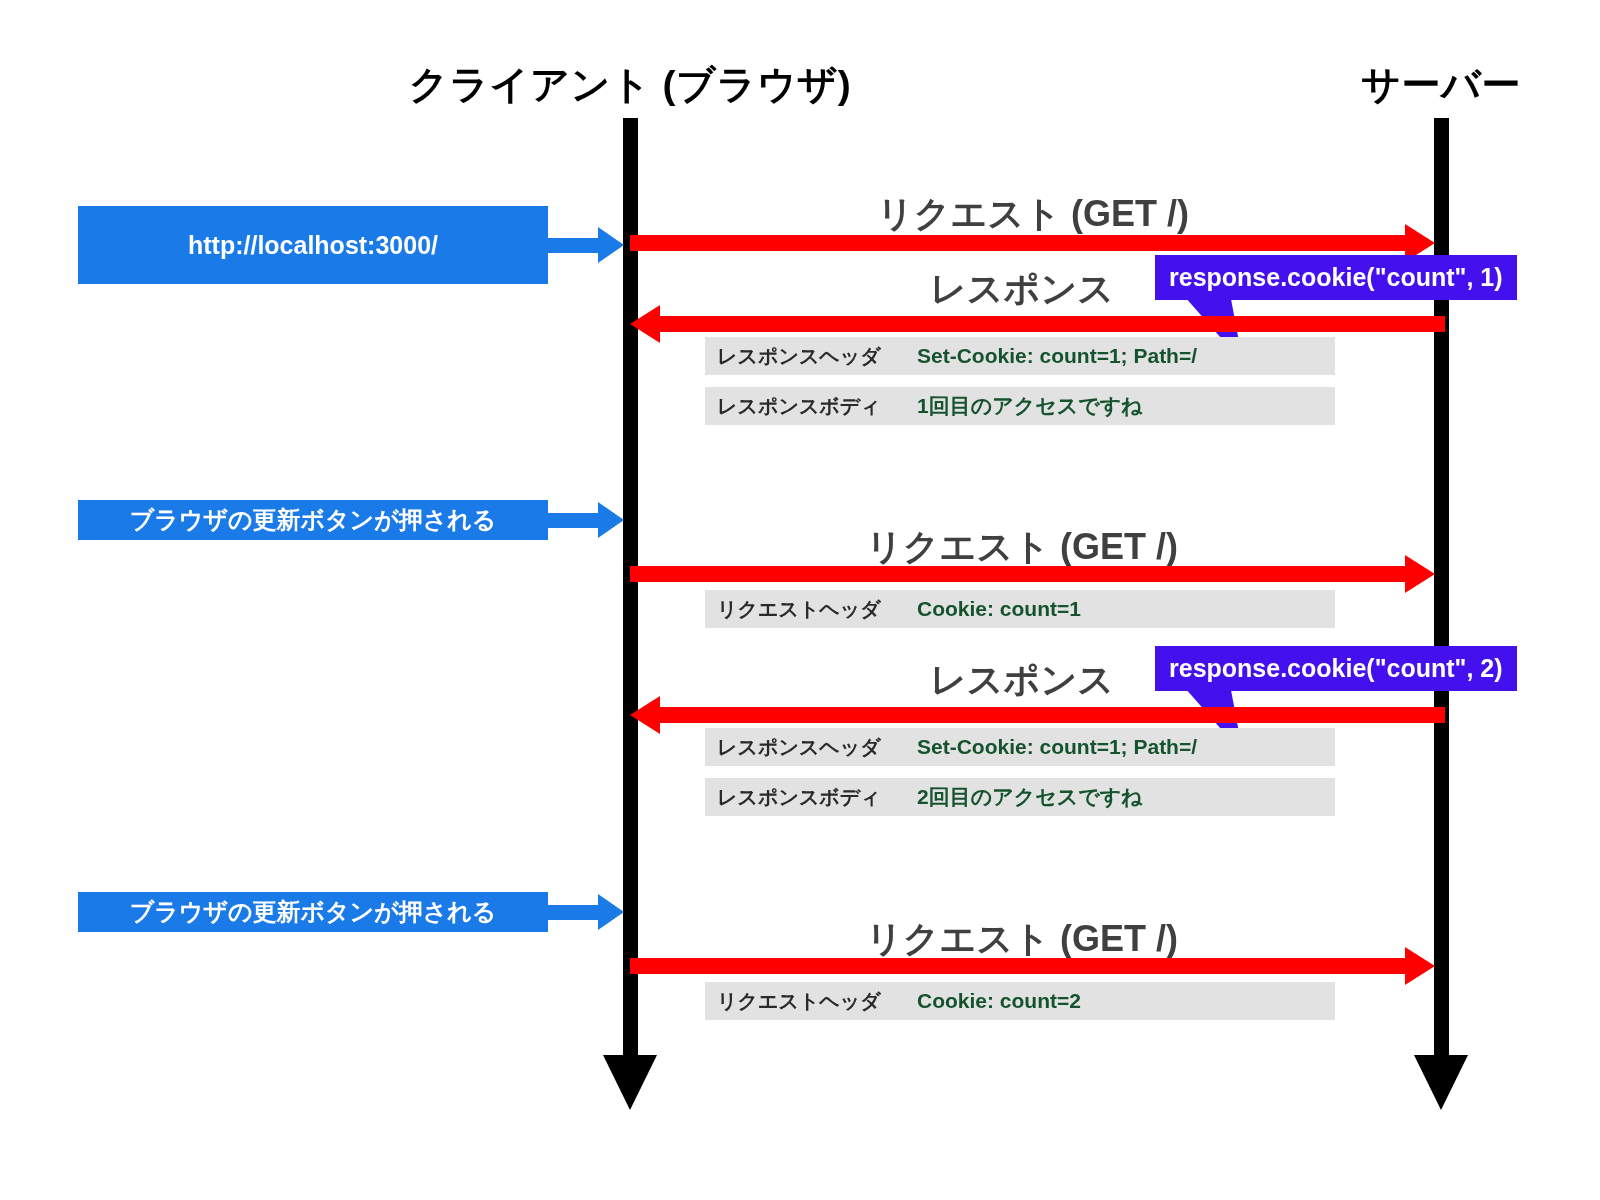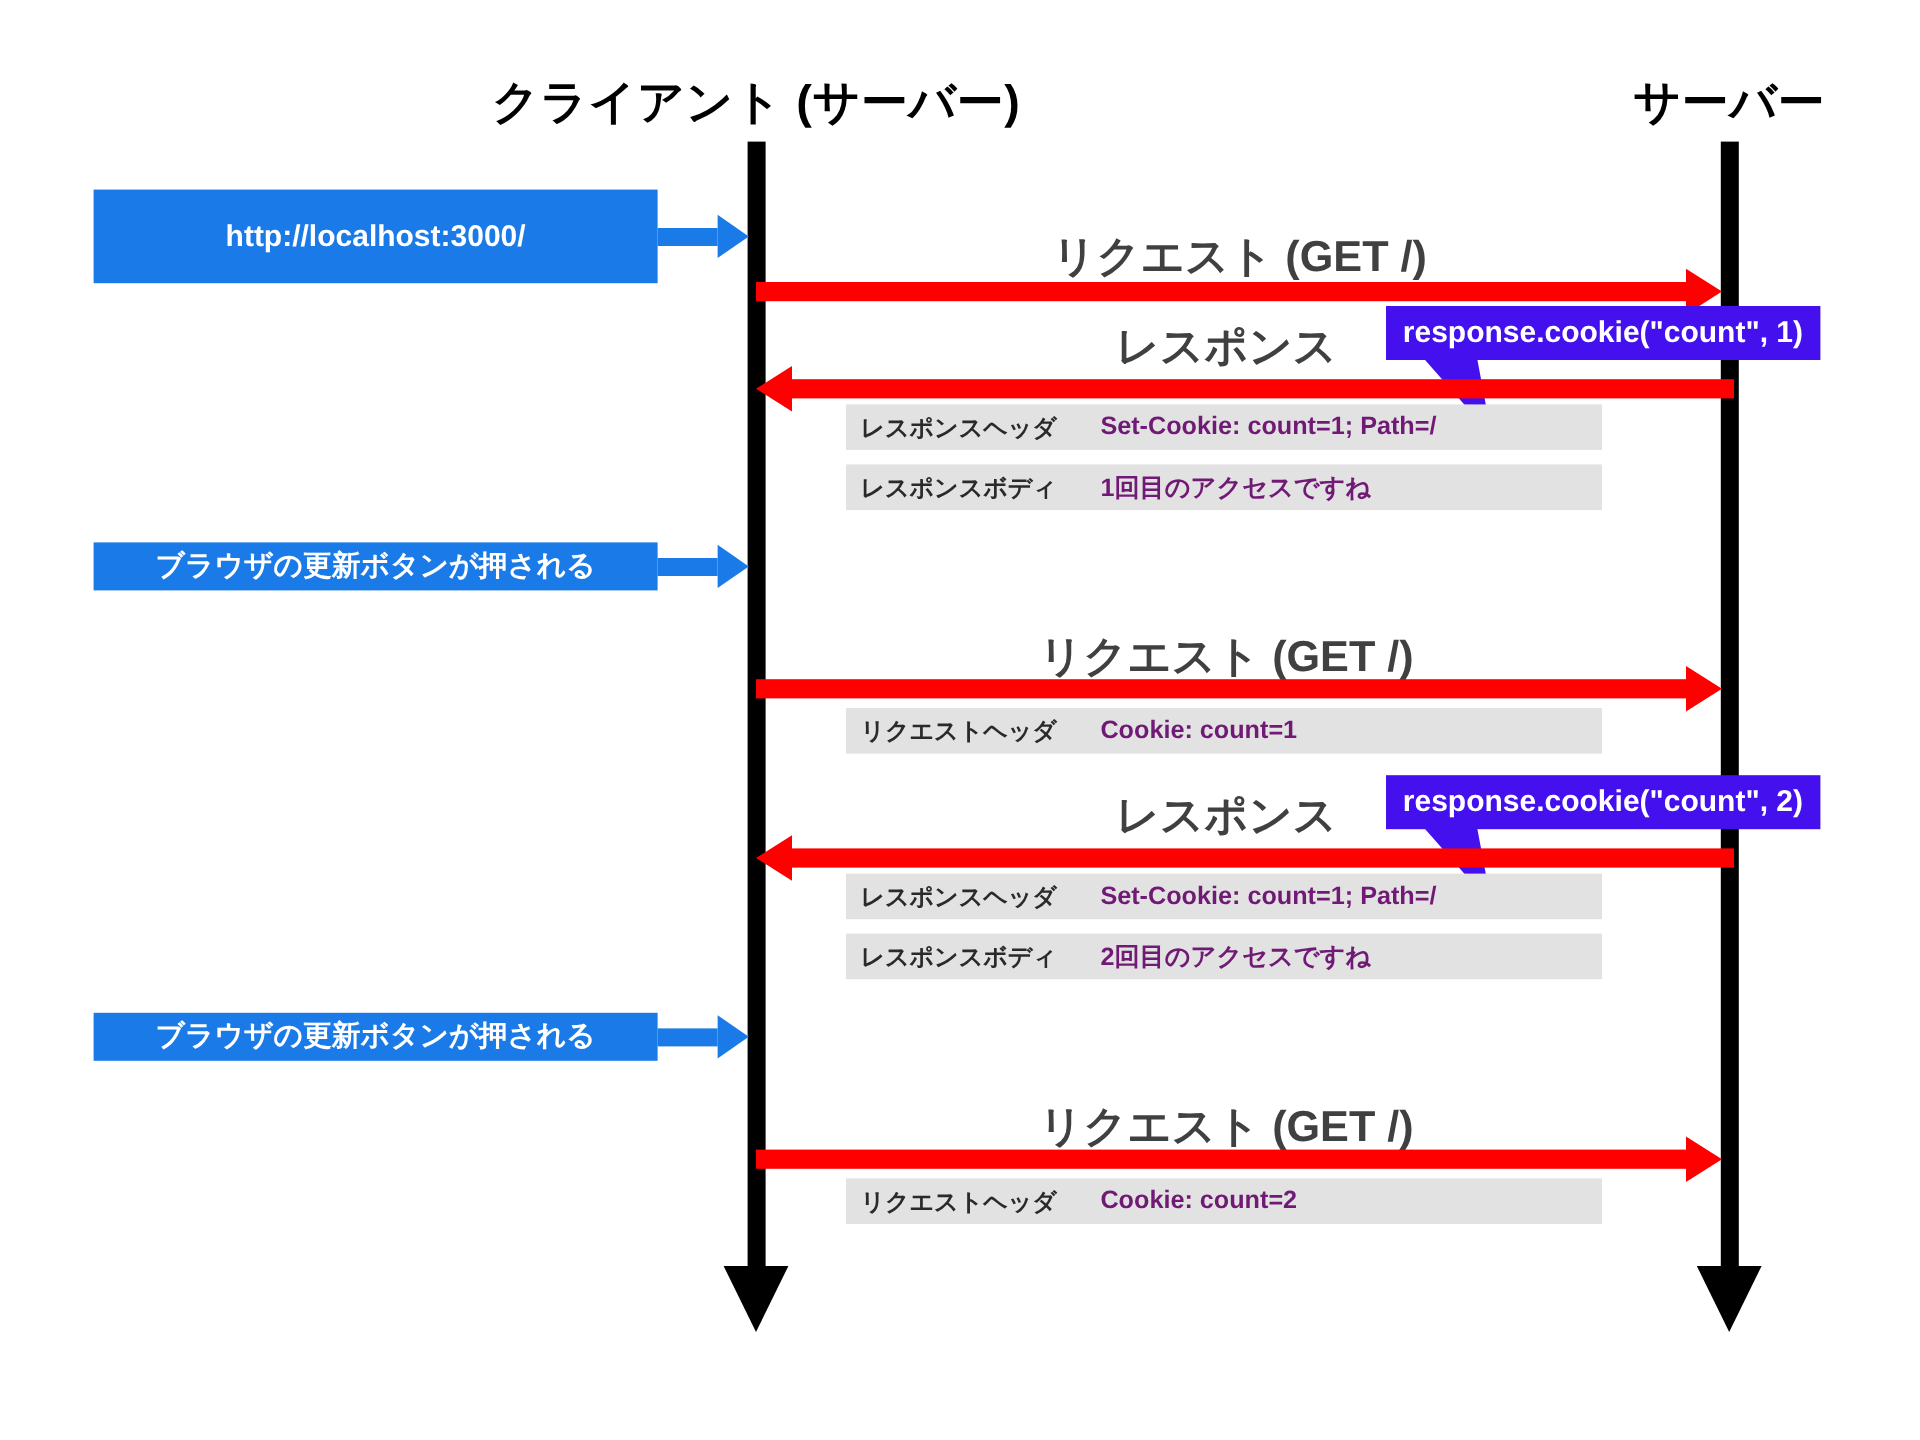--- a/index.html
+++ b/index.html
@@ -62,20 +62,21 @@
     top: 1055px;
   }
   #lifeline-client-head { left: 603px; }
   #lifeline-server-head { left: 1414px; }
 
   
   .blue-event {
     position: absolute;
     display: flex;
     align-items: center;
+    margin-top: 48px;
   }
   .blue-box {
     background: #1a7ae8;
     color: #ffffff;
     font-weight: bold;
     display: flex;
     flex-direction: column;
     justify-content: center;
     align-items: center;
     text-align: center;
@@ -176,30 +177,30 @@
     font-size: 20px;
     font-weight: bold;
     color: #2a2a2a;
     white-space: nowrap;
   }
   .detail-val {
     position: absolute;
     left: 212px;
     font-size: 21px;
     font-weight: bold;
-    color: #701a75;
+    color: #14532d;
     white-space: nowrap;
   }
 </style>
 </head>
 <body>
 
 <div id="stage">
 
-  <div class="actor-title" id="actor-client-title">クライアント (サーバー)</div>
+  <div class="actor-title" id="actor-client-title">クライアント (ブラウザ)</div>
   <div class="actor-title" id="actor-server-title">サーバー</div>
 
   <div class="lifeline" id="lifeline-client"></div>
   <div class="lifeline-head" id="lifeline-client-head"></div>
   <div class="lifeline" id="lifeline-server"></div>
   <div class="lifeline-head" id="lifeline-server-head"></div>
 
   <div class="blue-event" id="blue-event-1">
     <div class="blue-box">
       <span class="line">http://localhost:3000/</span>

